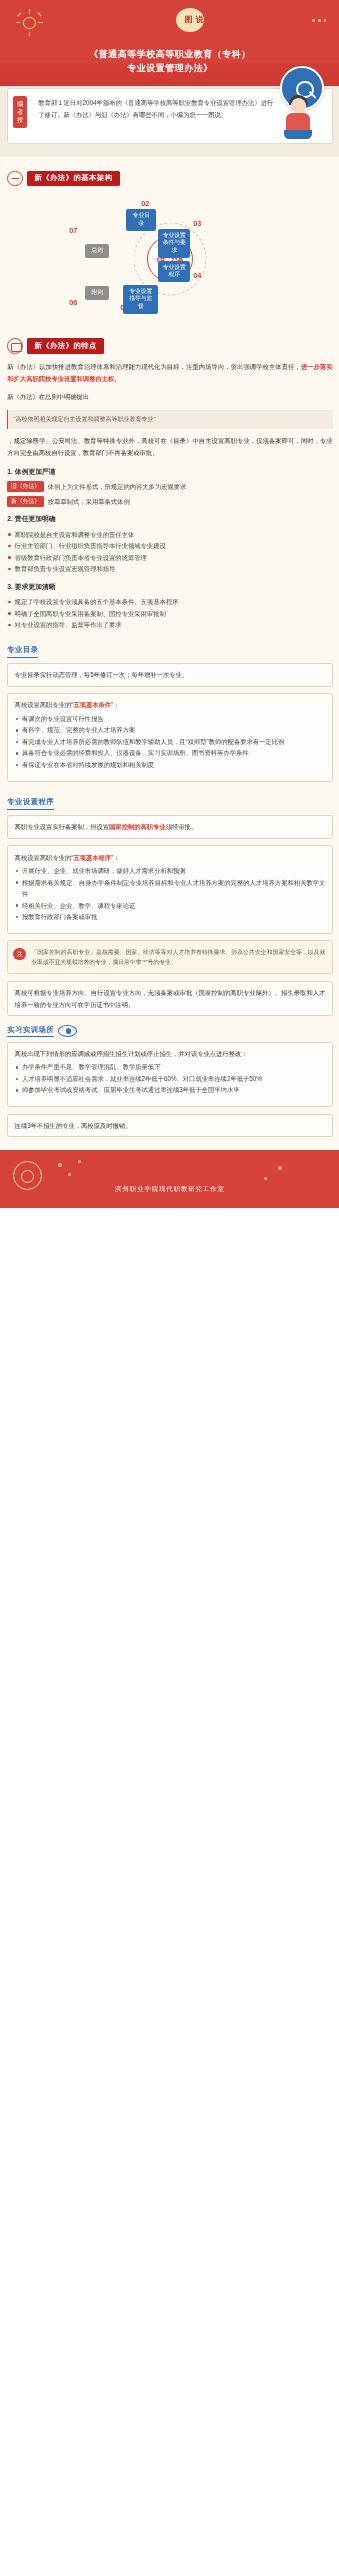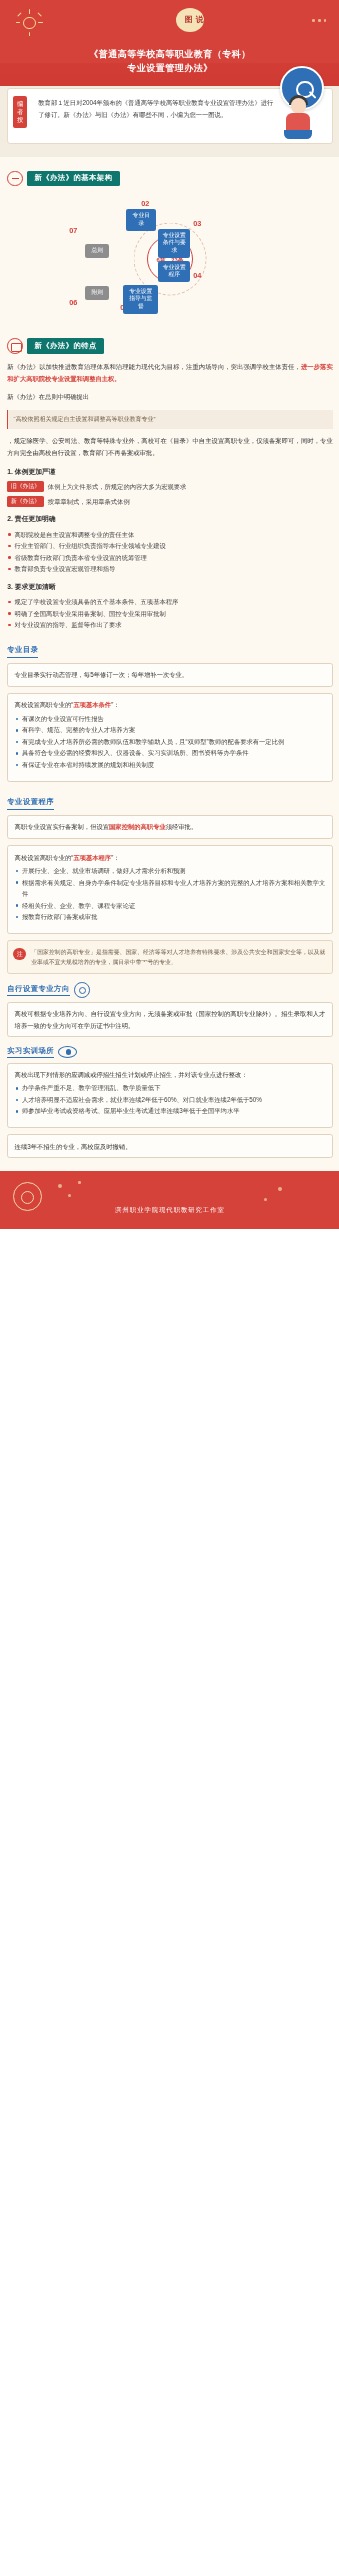--- a/index.html
+++ b/index.html
@@ -133,21 +133,21 @@
     margin-right: 4.2px; flex: none;
   }
   .sec-icon i {
     position:absolute; left:3.7px; top:6.8px; width:7.3px; height:1px; background:#d5423a;
   }
   .sec-icon.book::after {
     content:""; position:absolute; left:3.1px; top:4.2px; width:8.4px;height:6.3px;
     border:1px solid #d5423a; border-radius:1px;
   }
   .sec-label {
-    background: #0f766e; color:#fff; font-size: 7.3px; font-weight: bold;
+    background: #b91c1c; color:#fff; font-size: 7.3px; font-weight: bold;
     padding: 2.6px 7.3px; border-radius: 1.6px; letter-spacing: 0.5px;
   }
 
   
   .diagram {
     position: relative;
     height: 131px;
     margin: 0 7.3px;
   }
   .d-center {
@@ -420,24 +420,20 @@
         <li>经相关行业、企业、教学、课程专家论证</li>
         <li>报教育行政部门备案或审批</li>
       </ul>
     </div>
 
     <div class="note">
       <div class="note-badge">注</div>
       <p>「国家控制的高职专业」是指需要、国家、经济等等对人才培养有特殊要求、涉及公共安全和国家安全等，以及就业率或不宜大规模培养的专业，属目录中带“*”号的专业。</p>
     </div>
 
-    <div class="icon-row">
-      <div class="card-title" style="margin:0;">自行设置专业方向</div>
-      <div class="ic"></div>
-    </div>
     <div class="card">
       <p class="lead-p">高校可根据专业培养方向、自行设置专业方向，无须备案或审批（国家控制的高职专业除外）。招生录取和人才培养一致的专业方向可在学历证书中注明。</p>
     </div>
 
     <div class="icon-row">
       <div class="card-title" style="margin:0;">实习实训场所</div>
       <div class="eye"></div>
     </div>
     <div class="card">
       <p class="lead-p">高校出现下列情形的应调减或停招生招生计划或停止招生，并对该专业点进行整改：</p>

